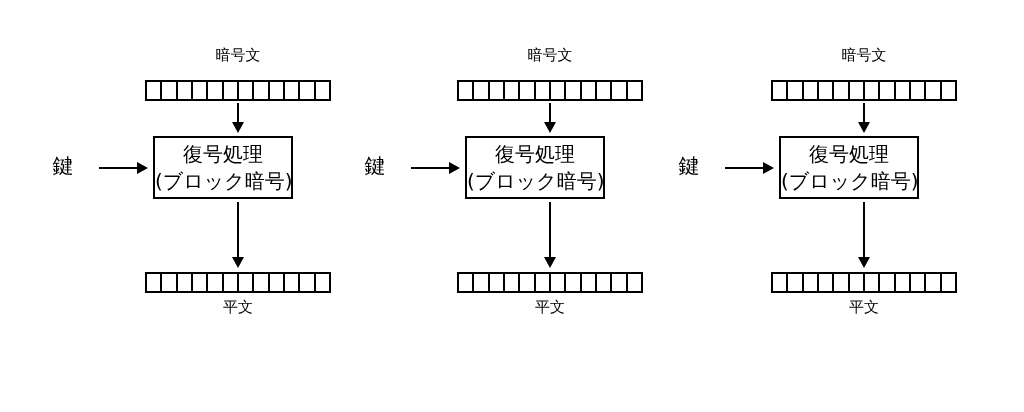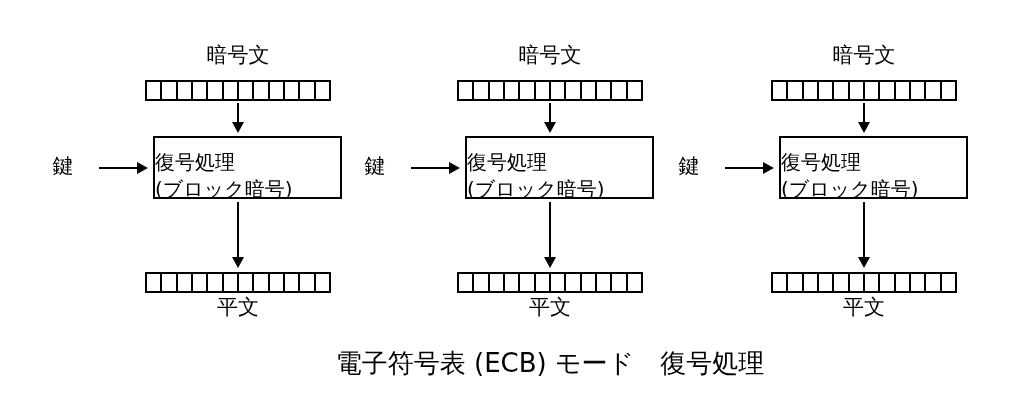--- a/index.html
+++ b/index.html
@@ -9,45 +9,45 @@
     color:var(--line,#000000);
     font-family:"DejaVu Sans","Liberation Sans",sans-serif;
     overflow:hidden;
   }
   .unit{position:absolute;top:0;width:400px;height:330px;}
   .unit-1{left:38px;}
   .unit-2{left:350px;}
   .unit-3{left:664px;}
 
   .lbl{position:absolute;left:0;width:400px;text-align:center;
-       font-size:21px;line-height:24px;white-space:nowrap;}
+       font-size:15px;line-height:24px;white-space:nowrap;}
   .ciphertext-lbl{top:43px;}
   .plaintext-lbl{top:295px;text-align:center;}
 
   .register{position:absolute;left:107px;width:186px;height:21px;
     box-sizing:border-box;border:2px solid var(--line,#000);
     display:flex;background:var(--bg,#fff);}
   .register-top{top:80px;}
   .register-bottom{top:272px;}
   .cell{flex:1;border-right:2px solid var(--line,#000);}
   .cell:last-child{border-right:none;}
 
   .arrow-v{position:absolute;left:194px;width:12px;}
   .arrow-v .shaft{position:absolute;left:5px;top:0;width:2px;
     height:calc(100% - 10px);background:var(--line,#000);}
   .arrow-v .head{position:absolute;left:0;bottom:0;width:0;height:0;
     border-left:6px solid transparent;border-right:6px solid transparent;
     border-top:11px solid var(--line,#000);}
   .arrow-v-in{top:103px;height:30px;}
   .arrow-v-out{top:202px;height:66px;}
 
-  .decrypt-box{position:absolute;left:115px;top:136px;width:189px;height:63px;
+  .decrypt-box{position:absolute;left:115px;top:136px;width:140px;height:63px;
     box-sizing:border-box;border:2px solid var(--line,#000);
-    background:var(--bg,#fff);text-align:left;
-    font-size:20px;line-height:27px;padding-top:11px;white-space:nowrap;}
+    background:var(--bg,#fff);text-align:center;
+    font-size:20px;line-height:27px;padding-top:3px;white-space:nowrap;}
 
   .key-lbl{position:absolute;left:5px;top:154px;width:40px;text-align:center;
     font-size:21px;line-height:24px;}
 
   .arrow-h{position:absolute;left:61px;top:162px;width:49px;height:12px;}
   .arrow-h .shaft{position:absolute;left:0;top:5px;height:2px;
     width:calc(100% - 10px);background:var(--line,#000);}
   .arrow-h .head{position:absolute;right:0;top:0;width:0;height:0;
     border-top:6px solid transparent;border-bottom:6px solid transparent;
     border-left:11px solid var(--line,#000);}
@@ -203,14 +203,13 @@
         <span class="cell"></span>
         <span class="cell"></span>
         <span class="cell"></span>
         <span class="cell"></span>
         <span class="cell"></span>
         <span class="cell"></span>
       </div>
     <div class="lbl plaintext-lbl">平文</div>
   </div>
 
-  <div class="caption">電子符号表 (ECB) モード　復号処理</div>
 </div>
 
 </body></html>

